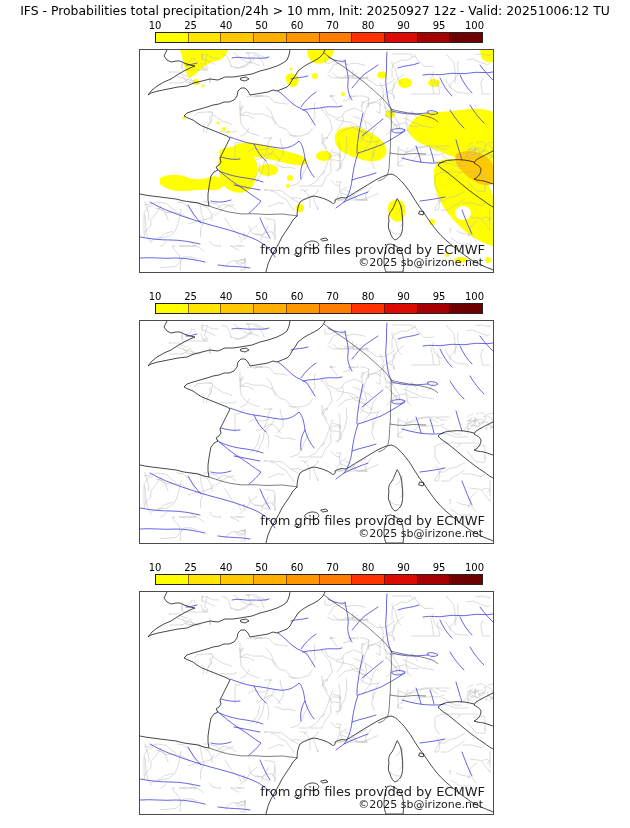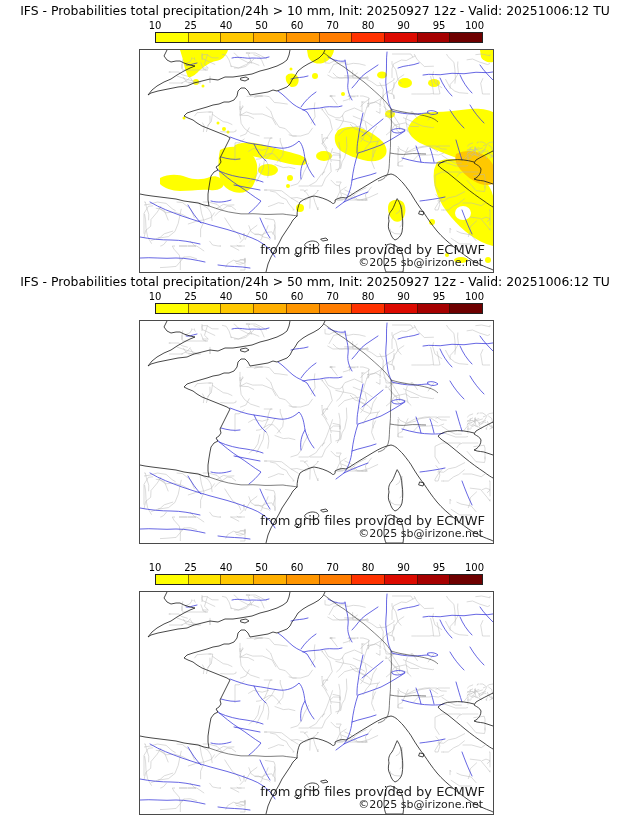--- a/index.html
+++ b/index.html
@@ -406,21 +406,20 @@
       <svg viewBox="0 0 353 222">
         <use href="#blobs10"></use>
         <use href="#basemap"></use>
       </svg>
       <div class="attr1">from grib files provided by ECMWF</div>
       <div class="attr2">©2025 sb@irizone.net</div>
     </div>
   </div>
 
   <div class="panel" style="top:271px">
-    <div class="panel-title">IFS - Probabilities total precipitation/24h &gt; 50 mm, Init: 20250927 12z - Valid: 20251006:12 TU</div>
     <div class="tick-row">
         <span class="tick" style="left: 16px;">10</span>
         <span class="tick" style="left: 51.5px;">25</span>
         <span class="tick" style="left: 87px;">40</span>
         <span class="tick" style="left: 122.5px;">50</span>
         <span class="tick" style="left: 158px;">60</span>
         <span class="tick" style="left: 193.5px;">70</span>
         <span class="tick" style="left: 229px;">80</span>
         <span class="tick" style="left: 264.5px;">90</span>
         <span class="tick" style="left: 300px;">95</span>

